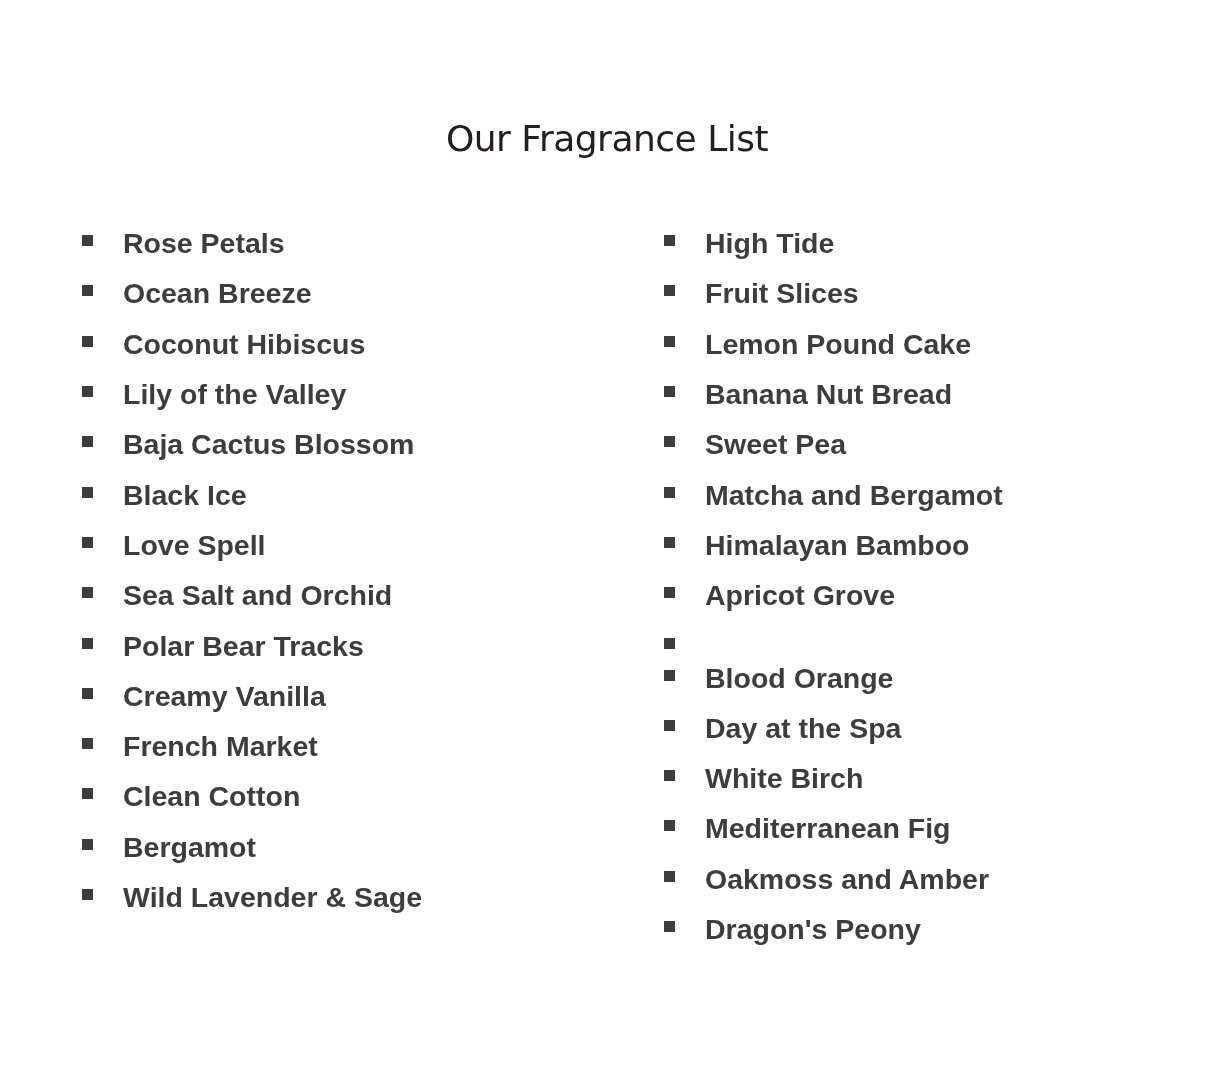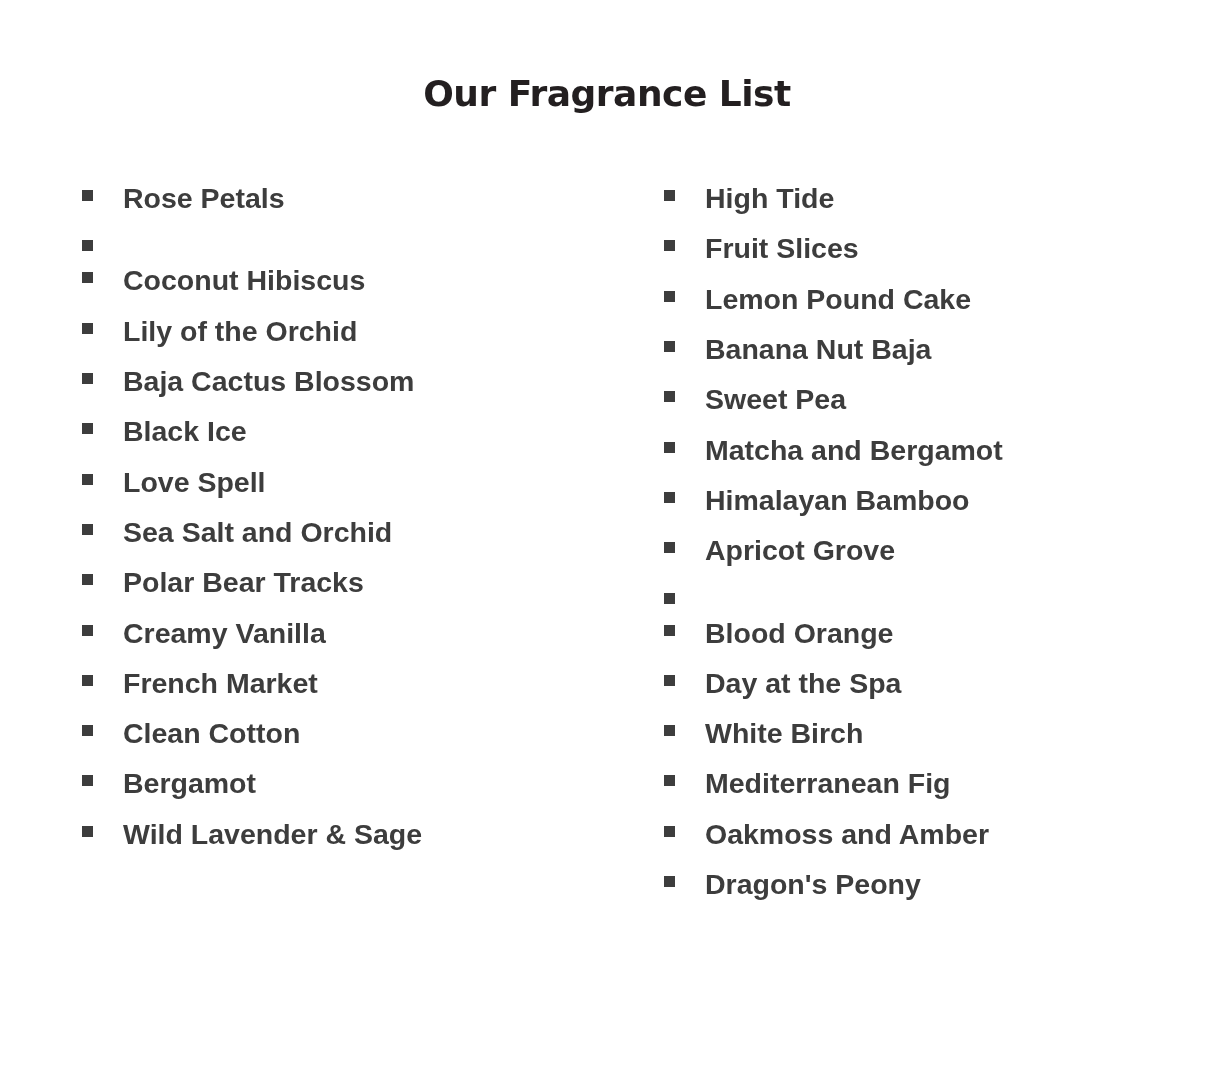--- a/index.html
+++ b/index.html
@@ -16,25 +16,25 @@
   }
   .page {
     position: relative;
     width: 1214px;
     height: 1087px;
     box-sizing: border-box;
   }
   .doc-title {
     text-align: center;
     font-size: 36px;
-    font-weight: bold;
+    font-weight: normal;
     color: #231f20;
     letter-spacing: -0.5px;
     margin: 0;
-    padding-top: 73px;
+    padding-top: 118px;
     font-family: "DejaVu Sans", sans-serif;
   }
   .columns {
     display: flex;
     flex-direction: row;
     margin-top: 64px;
     padding-left: 82px;
     padding-right: 40px;
     box-sizing: border-box;
   }
@@ -82,28 +82,29 @@
 
   <div class="columns">
     <div class="col left">
       <ul class="frag-list">
         <li>
             <span class="bullet"></span>
             <span class="item-label">Rose Petals</span>
           </li>
         <li>
             <span class="bullet"></span>
+            <span class="item-label">Ocean Breeze</span>
           </li>
         <li>
             <span class="bullet"></span>
             <span class="item-label">Coconut Hibiscus</span>
           </li>
         <li>
             <span class="bullet"></span>
-            <span class="item-label">Lily of the Orchid</span>
+            <span class="item-label">Lily of the Valley</span>
           </li>
         <li>
             <span class="bullet"></span>
             <span class="item-label">Baja Cactus Blossom</span>
           </li>
         <li>
             <span class="bullet"></span>
             <span class="item-label">Black Ice</span>
           </li>
         <li>
@@ -150,21 +151,21 @@
         <li>
             <span class="bullet"></span>
             <span class="item-label">Fruit Slices</span>
           </li>
         <li>
             <span class="bullet"></span>
             <span class="item-label">Lemon Pound Cake</span>
           </li>
         <li>
             <span class="bullet"></span>
-            <span class="item-label">Banana Nut Baja</span>
+            <span class="item-label">Banana Nut Bread</span>
           </li>
         <li>
             <span class="bullet"></span>
             <span class="item-label">Sweet Pea</span>
           </li>
         <li>
             <span class="bullet"></span>
             <span class="item-label">Matcha and Bergamot</span>
           </li>
         <li>

